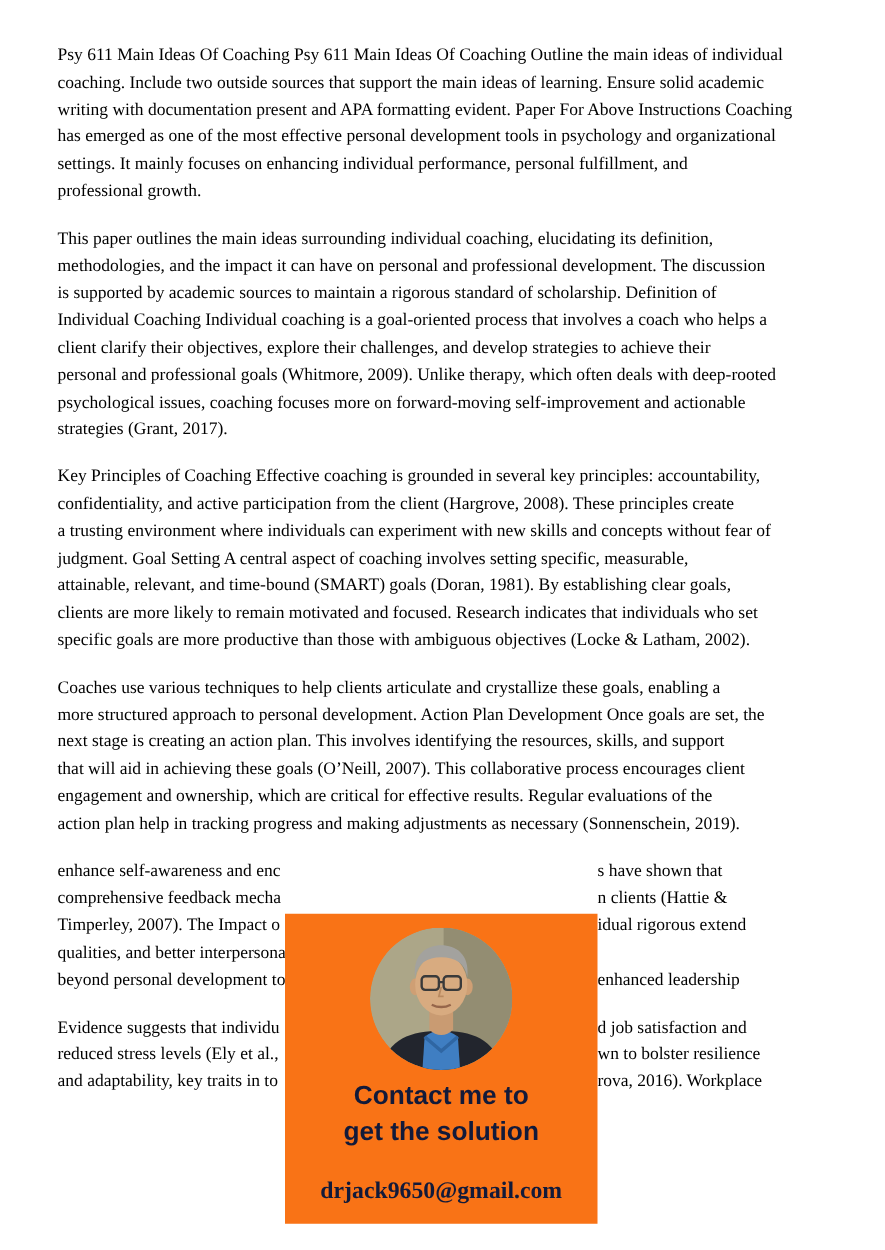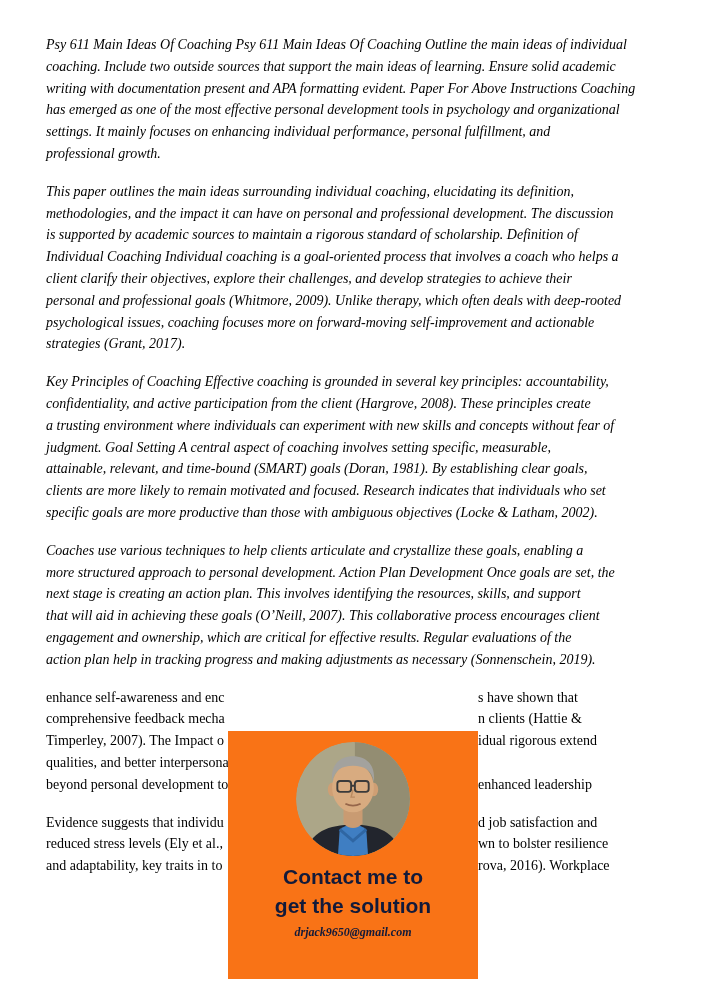--- a/index.html
+++ b/index.html
@@ -19,21 +19,20 @@
     position: absolute;
     top: 34px;
     left: 46px;
     width: 640px;
     font-size: 14px;
     line-height: 21.8px;
   }
   .para {
     margin: 0 0 16px 0;
     white-space: pre-line;
-    font-style: italic;
   }
   .para.no-gap {
     margin-bottom: 0;
   }
   .split {
     position: relative;
     height: 21.8px;
     white-space: nowrap;
   }
   .split.gap-before {
@@ -67,24 +66,23 @@
   .contact-heading {
     font-family: "Liberation Sans", sans-serif;
     font-weight: bold;
     font-size: 21px;
     line-height: 29px;
     color: #121a3a;
   }
   .contact-email {
     font-family: "Liberation Serif", serif;
     font-weight: bold;
-    font-size: 12px;
+    font-size: 19px;
     color: #121a3a;
-    margin-top: 5px;
-    font-style: italic;
+    margin-top: 22px;
   }
 </style>
 </head>
 <body>
 
 <div class="page">
   <p class="para">Psy 611 Main Ideas Of Coaching Psy 611 Main Ideas Of Coaching Outline the main ideas of individual
 coaching. Include two outside sources that support the main ideas of learning. Ensure solid academic
 writing with documentation present and APA formatting evident. Paper For Above Instructions Coaching
 has emerged as one of the most effective personal development tools in psychology and organizational

